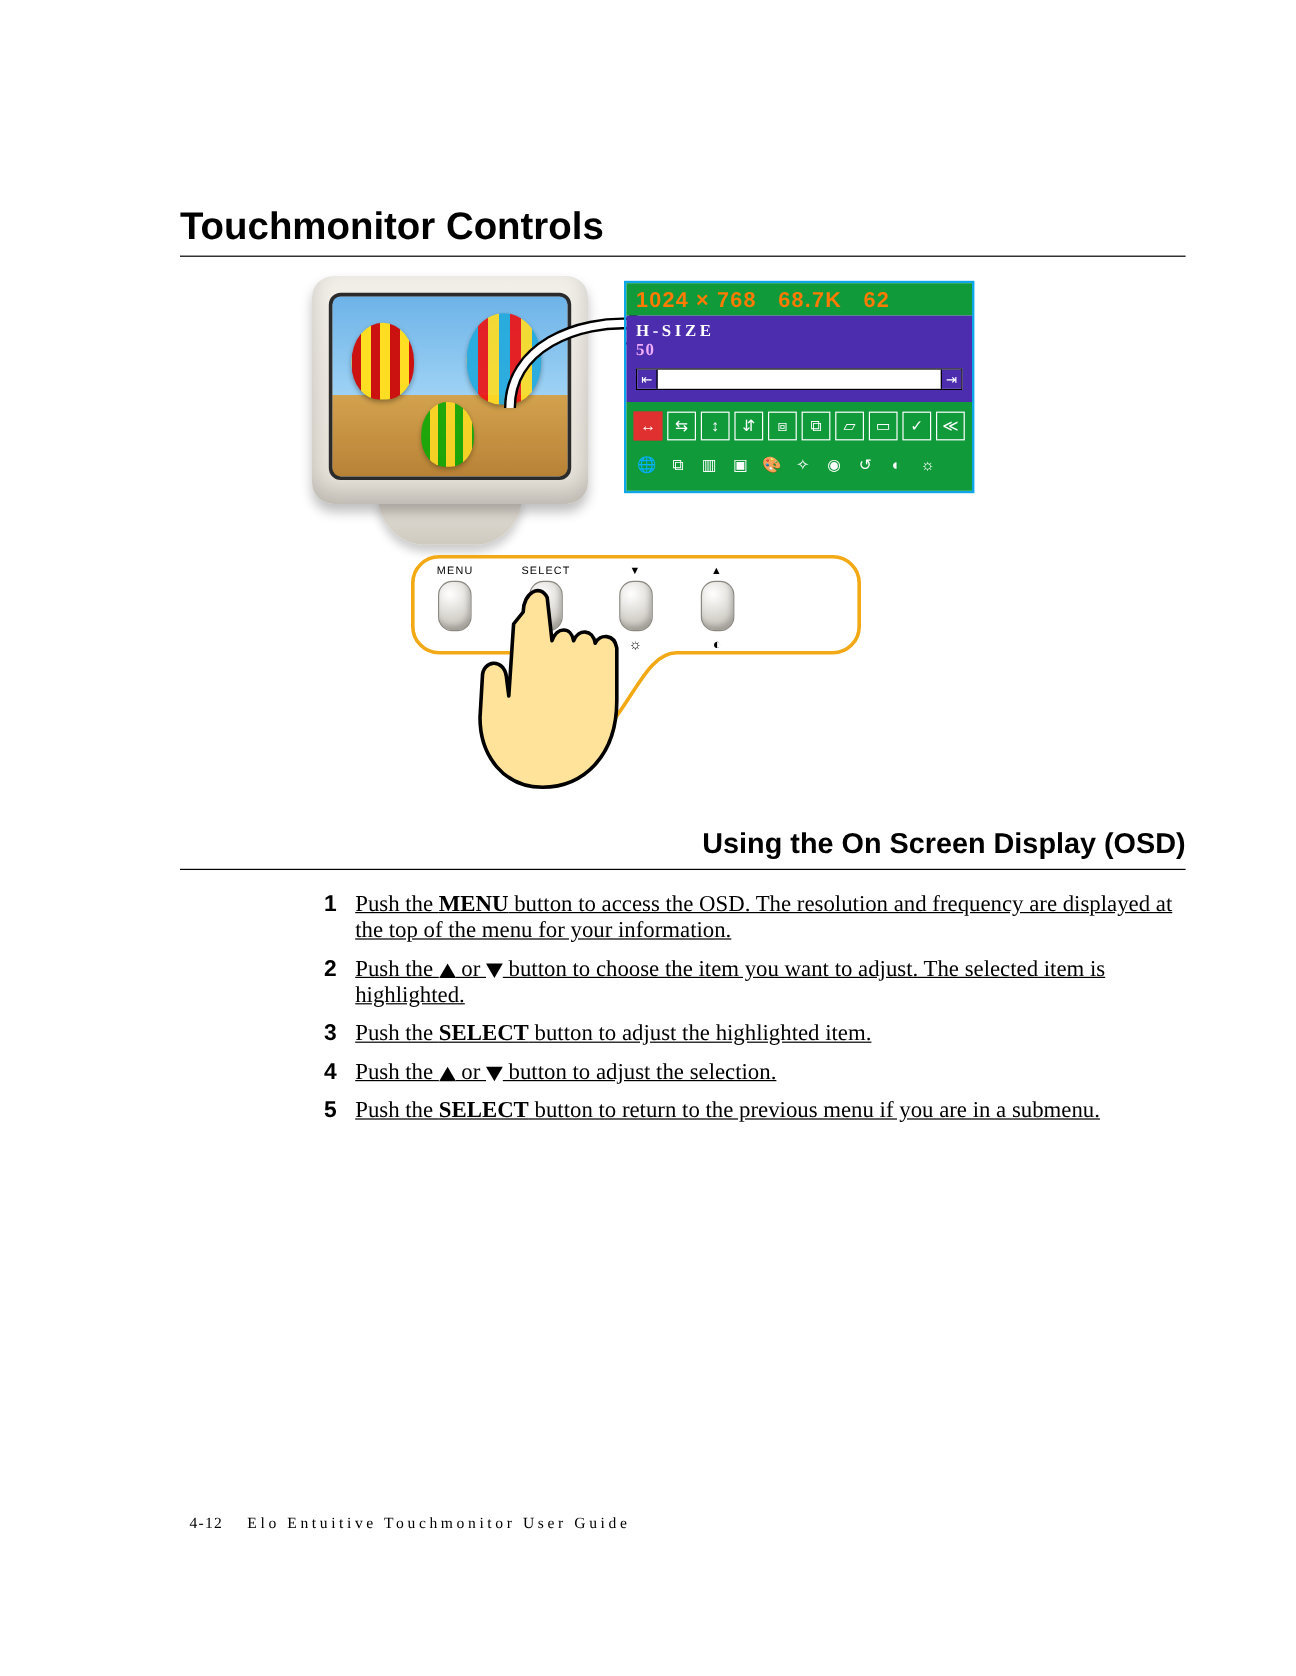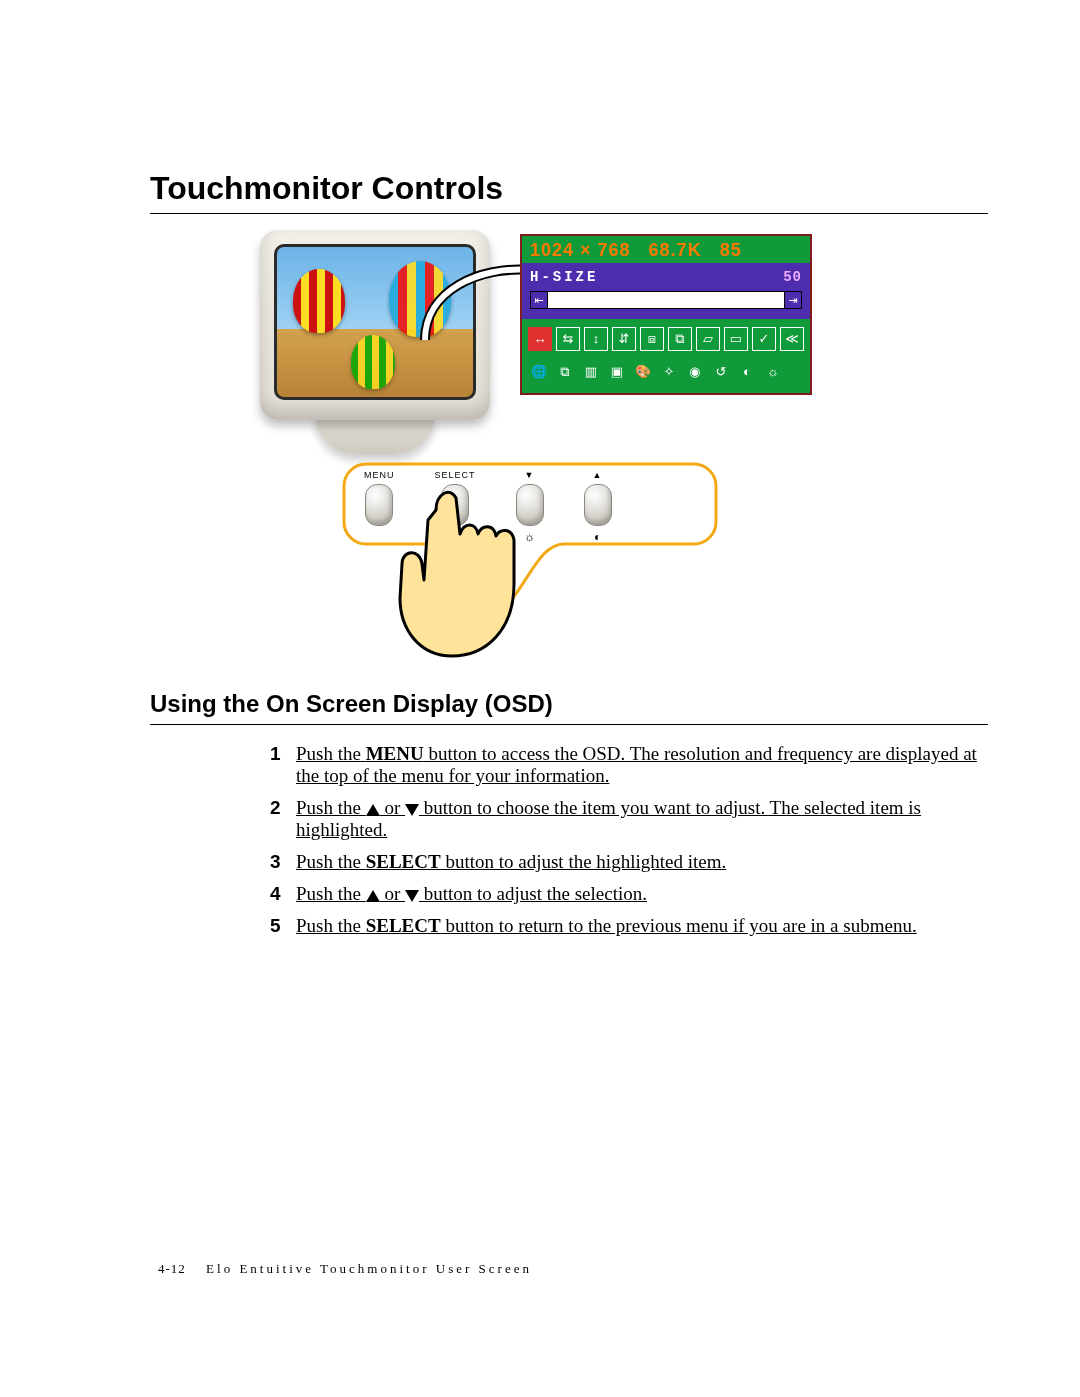--- a/index.html
+++ b/index.html
@@ -4,21 +4,21 @@
 <style>
   body { margin:0; width:1080px; height:1397px; background:#fff;
          font-family:"Times New Roman",Times,serif; color:#000;
          position:relative; }
 
   .page { padding:170px 92px 0 150px; }
 
   h1.sec { font-family:Arial,Helvetica,sans-serif; font-weight:700;
            font-size:32px; margin:0 0 4px; }
   h2.sub { font-family:Arial,Helvetica,sans-serif; font-weight:700;
-           font-size:24px; margin:40px 0 4px; }
+           font-size:24px; margin:40px 0 4px;text-align:right; }
   .rule  { border:0; border-top:1.5px solid #000; margin:6px 0 16px; }
 
   p.intro { font-size:19px; margin:0 0 10px 110px; }
 
   
   .figure { position:relative; margin:10px 0 0 110px; width:560px;
             height:420px; }
 
   .crt { position:absolute; left:0; top:0; width:230px; }
   .bezel  { width:230px; height:190px; background:linear-gradient(#f2efe9,#e6e1d8);
@@ -38,28 +38,28 @@
 
   .stand { width:120px; height:40px; margin:-6px auto 0; border-radius:0 0 40px 40px;
            background:linear-gradient(#e6e1d8,#cfcac0);
            box-shadow:0 6px 8px rgba(0,0,0,.2); }
 
   
   .swoosh { position:absolute; left:160px; top:30px; }
 
   
   .osd { position:absolute; left:260px; top:4px; width:292px;
-         border:2px solid #7f1d1d; box-sizing:border-box; }
+         border:2px solid #0ea5e9; box-sizing:border-box; }
   .osd .top { background:#109a3a; color:#ff7a00; font-family:Arial,Helvetica,sans-serif;
               font-weight:700; font-size:18px; letter-spacing:1px;
               padding:4px 8px 2px; display:flex; gap:18px; }
   .osd .band { background:#4b2dad; padding:6px 8px 10px; }
-  .osd .label { color:#fff; font-family:Liberation Mono, monospace;
+  .osd .label { color:#fff; font-family:Liberation Serif, serif;
                 font-weight:700; letter-spacing:3px; font-size:14px;
-                display:flex; justify-content:space-between; }
+                display:flex; justify-content:space-between;flex-direction:column; }
   .osd .label .val { color:#f0abfc; letter-spacing:1px; }
   .bar  { margin-top:6px; height:16px; background:#fff; border:1px solid #000;
           position:relative; }
   .bar .lcap,.bar .rcap { position:absolute; top:0; bottom:0; width:16px;
           background:#4b2dad; display:flex; align-items:center;
           justify-content:center; color:#fff; font-size:11px; }
   .bar .lcap{ left:0;  border-right:1px solid #000; }
   .bar .rcap{ right:0; border-left:1px solid #000; }
 
   .osd .icons { background:#109a3a; padding:8px 6px 10px;
@@ -130,21 +130,21 @@
       <path d="M5 80 C 5 30, 60 6, 110 10" fill="none" stroke="#000" stroke-width="10"></path>
       <path d="M5 80 C 5 30, 60 6, 110 10" fill="none" stroke="#fff" stroke-width="6"></path>
       <path d="M102 0 L140 12 L100 28 L112 13 Z" fill="#000"></path>
       <path d="M106 4 L132 12 L104 24 L112 13 Z" fill="#fff"></path>
     </svg>
 
     <div class="osd">
       <div class="top">
         <span>1024 × 768</span>
         <span>68.7K</span>
-        <span>85</span>
+        <span>62</span>
       </div>
       <div class="band">
         <div class="label">
           <span>H-SIZE</span>
           <span class="val">50</span>
         </div>
         <div class="bar">
           <div class="lcap">⇤</div>
           <div class="rcap">⇥</div>
         </div>
@@ -251,14 +251,14 @@
         <span class="t">
       <span>Push the </span><b>SELECT</b><span> button to return to the previous menu if you are in a submenu.</span>
     </span>
       </li>
   </ol>
 
 </div>
 
 <div class="footer">
   <span class="pg">4-12</span>
-  <span>Elo Entuitive Touchmonitor User Screen</span>
+  <span>Elo Entuitive Touchmonitor User Guide</span>
 </div>
 
 </body></html>

